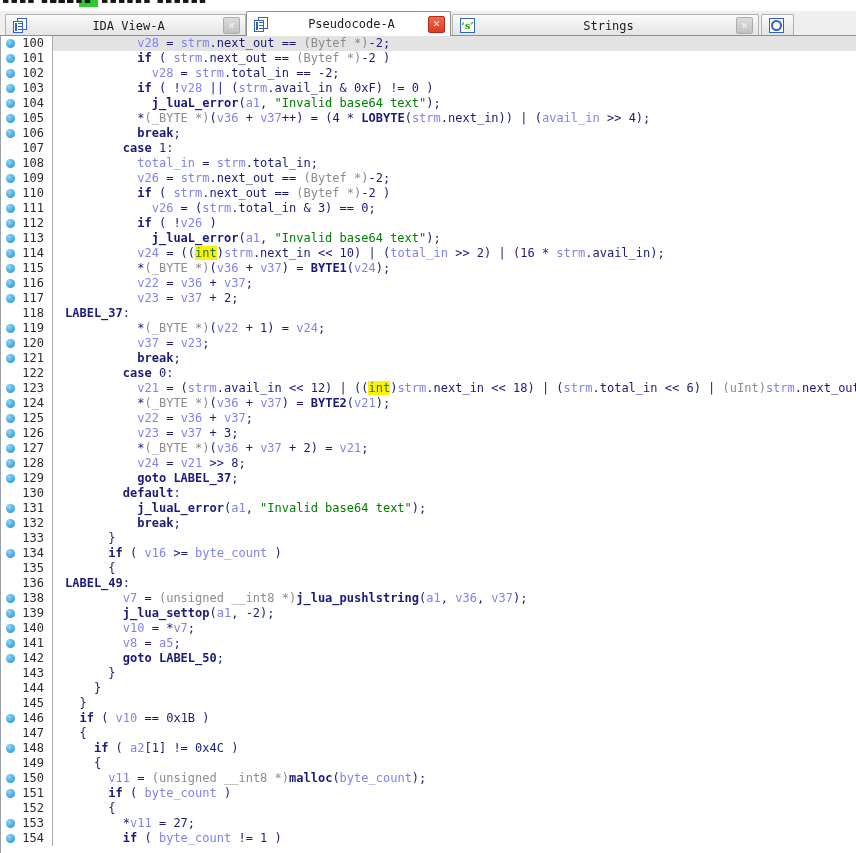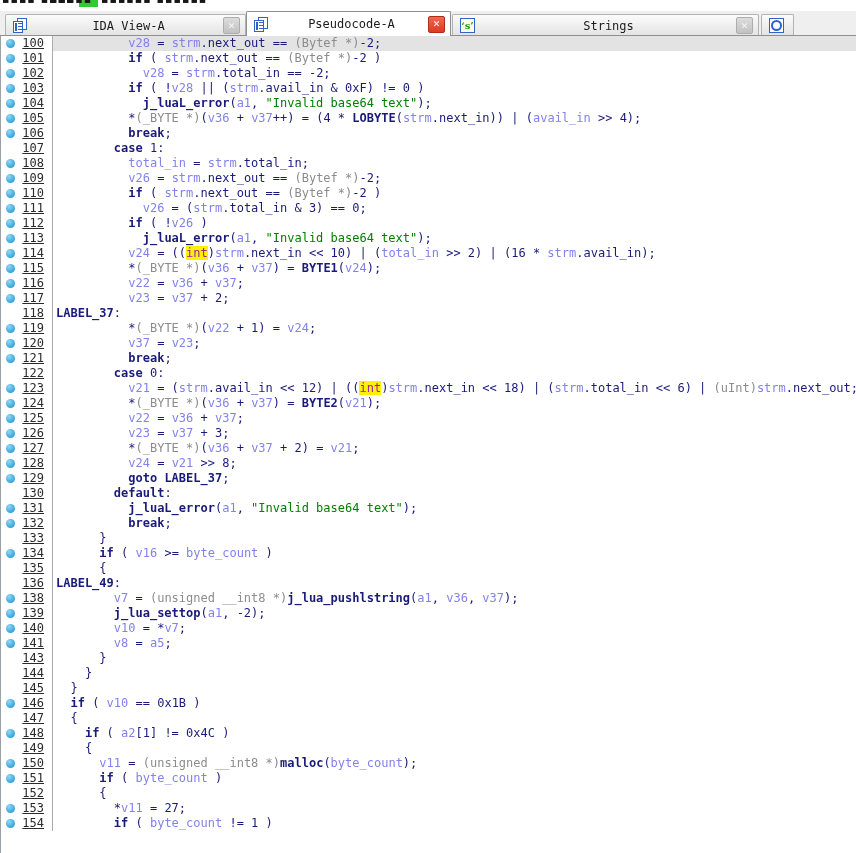--- a/index.html
+++ b/index.html
@@ -44,30 +44,30 @@
   .icon-o .ring{width:7px;height:7px;border:2px solid #2f5fd0;border-radius:50%;}
 
   
   .code-area{position:absolute;left:0;top:36px;width:856px;height:817px;background:#ffffff;
              border-left:1px solid #9aa0a6;box-sizing:border-box;overflow:hidden;}
   .row{display:flex;height:15px;line-height:15px;font-size:12px;white-space:pre;}
   .gutter{flex:0 0 52px;display:flex;background:#ffffff;border-right:1px solid #ababab;box-sizing:border-box;}
   .dotcol{flex:0 0 17px;position:relative;}
   .dot{position:absolute;left:5px;top:3px;width:9px;height:9px;border-radius:50%;
        background:radial-gradient(circle at 35% 30%,#8ed8f4,#38a3da 70%);}
-  .ln{flex:1;text-align:right;padding-right:8px;color:#2b2b2b;text-decoration:underline;}
-  .codeline{flex:1;padding-left:3px;}
+  .ln{flex:1;text-align:right;padding-right:8px;color:#2b2b2b;}
+  .codeline{flex:1;padding-left:12px;}
   .row.hl .codeline{background:#e3e3e3;}
   .tk-t{color:#1a1a7a;}
   .tk-k{color:#1a1a7a;font-weight:bold;}
   .tk-f{color:#1a1a7a;font-weight:bold;margin-top:44px;}
   .tk-v{color:#8282ec;}
   .tk-g{color:#8c8c8c;}
   .tk-s{color:#008000;}
-  .tk-y{color:#a21caf;background:#fff100;margin-top:8px;}
+  .tk-y{color:#15803d;background:#fff100;margin-top:8px;}
 </style>
 </head>
 <body>
 
 <div class="top-strip">
   <span class="swatch" style="left: 79px; background: rgb(47, 204, 47);"></span>
 <span class="frag" style="left: 2px;">▪▪▪▪ ▪▪▪▪</span>
     <span class="frag" style="left: 50px;">▪▪▪▪▪</span>
     <span class="frag" style="left: 101px;">▪▪▪▪▪▪ ▪▪▪▪▪▪</span>
   </div>
@@ -136,20 +136,21 @@
     <div class="row"><span class="gutter"><span class="dotcol"><span class="dot"></span></span><span class="ln">131</span></span><span class="codeline"><span class="tk-t">          </span><span class="tk-f">j_luaL_error</span><span class="tk-t">(</span><span class="tk-v">a1</span><span class="tk-t">, </span><span class="tk-s">"Invalid base64 text"</span><span class="tk-t">);</span></span></div>
     <div class="row"><span class="gutter"><span class="dotcol"><span class="dot"></span></span><span class="ln">132</span></span><span class="codeline"><span class="tk-t">          </span><span class="tk-k">break</span><span class="tk-t">;</span></span></div>
     <div class="row"><span class="gutter"><span class="dotcol"></span><span class="ln">133</span></span><span class="codeline"><span class="tk-t">      }</span></span></div>
     <div class="row"><span class="gutter"><span class="dotcol"><span class="dot"></span></span><span class="ln">134</span></span><span class="codeline"><span class="tk-t">      </span><span class="tk-k">if</span><span class="tk-t"> ( </span><span class="tk-v">v16</span><span class="tk-t"> &gt;= </span><span class="tk-v">byte_count</span><span class="tk-t"> )</span></span></div>
     <div class="row"><span class="gutter"><span class="dotcol"></span><span class="ln">135</span></span><span class="codeline"><span class="tk-t">      {</span></span></div>
     <div class="row"><span class="gutter"><span class="dotcol"></span><span class="ln">136</span></span><span class="codeline"><span class="tk-f">LABEL_49</span><span class="tk-t">:</span></span></div>
     <div class="row"><span class="gutter"><span class="dotcol"><span class="dot"></span></span><span class="ln">138</span></span><span class="codeline"><span class="tk-t">        </span><span class="tk-v">v7</span><span class="tk-t"> = </span><span class="tk-g">(unsigned __int8 *)</span><span class="tk-f">j_lua_pushlstring</span><span class="tk-t">(</span><span class="tk-v">a1</span><span class="tk-t">, </span><span class="tk-v">v36</span><span class="tk-t">, </span><span class="tk-v">v37</span><span class="tk-t">);</span></span></div>
     <div class="row"><span class="gutter"><span class="dotcol"><span class="dot"></span></span><span class="ln">139</span></span><span class="codeline"><span class="tk-t">        </span><span class="tk-f">j_lua_settop</span><span class="tk-t">(</span><span class="tk-v">a1</span><span class="tk-t">, -2);</span></span></div>
     <div class="row"><span class="gutter"><span class="dotcol"><span class="dot"></span></span><span class="ln">140</span></span><span class="codeline"><span class="tk-t">        </span><span class="tk-v">v10</span><span class="tk-t"> = *</span><span class="tk-v">v7</span><span class="tk-t">;</span></span></div>
     <div class="row"><span class="gutter"><span class="dotcol"><span class="dot"></span></span><span class="ln">141</span></span><span class="codeline"><span class="tk-t">        </span><span class="tk-v">v8</span><span class="tk-t"> = </span><span class="tk-v">a5</span><span class="tk-t">;</span></span></div>
+    <div class="row"><span class="gutter"><span class="dotcol"><span class="dot"></span></span><span class="ln">142</span></span><span class="codeline"><span class="tk-t">        </span><span class="tk-k">goto</span><span class="tk-t"> </span><span class="tk-f">LABEL_50</span><span class="tk-t">;</span></span></div>
     <div class="row"><span class="gutter"><span class="dotcol"></span><span class="ln">143</span></span><span class="codeline"><span class="tk-t">      }</span></span></div>
     <div class="row"><span class="gutter"><span class="dotcol"></span><span class="ln">144</span></span><span class="codeline"><span class="tk-t">    }</span></span></div>
     <div class="row"><span class="gutter"><span class="dotcol"></span><span class="ln">145</span></span><span class="codeline"><span class="tk-t">  }</span></span></div>
     <div class="row"><span class="gutter"><span class="dotcol"><span class="dot"></span></span><span class="ln">146</span></span><span class="codeline"><span class="tk-t">  </span><span class="tk-k">if</span><span class="tk-t"> ( </span><span class="tk-v">v10</span><span class="tk-t"> == 0x1B )</span></span></div>
     <div class="row"><span class="gutter"><span class="dotcol"></span><span class="ln">147</span></span><span class="codeline"><span class="tk-t">  {</span></span></div>
     <div class="row"><span class="gutter"><span class="dotcol"><span class="dot"></span></span><span class="ln">148</span></span><span class="codeline"><span class="tk-t">    </span><span class="tk-k">if</span><span class="tk-t"> ( </span><span class="tk-v">a2</span><span class="tk-t">[1] != 0x4C )</span></span></div>
     <div class="row"><span class="gutter"><span class="dotcol"></span><span class="ln">149</span></span><span class="codeline"><span class="tk-t">    {</span></span></div>
     <div class="row"><span class="gutter"><span class="dotcol"><span class="dot"></span></span><span class="ln">150</span></span><span class="codeline"><span class="tk-t">      </span><span class="tk-v">v11</span><span class="tk-t"> = </span><span class="tk-g">(unsigned __int8 *)</span><span class="tk-f">malloc</span><span class="tk-t">(</span><span class="tk-v">byte_count</span><span class="tk-t">);</span></span></div>
     <div class="row"><span class="gutter"><span class="dotcol"><span class="dot"></span></span><span class="ln">151</span></span><span class="codeline"><span class="tk-t">      </span><span class="tk-k">if</span><span class="tk-t"> ( </span><span class="tk-v">byte_count</span><span class="tk-t"> )</span></span></div>
     <div class="row"><span class="gutter"><span class="dotcol"></span><span class="ln">152</span></span><span class="codeline"><span class="tk-t">      {</span></span></div>

